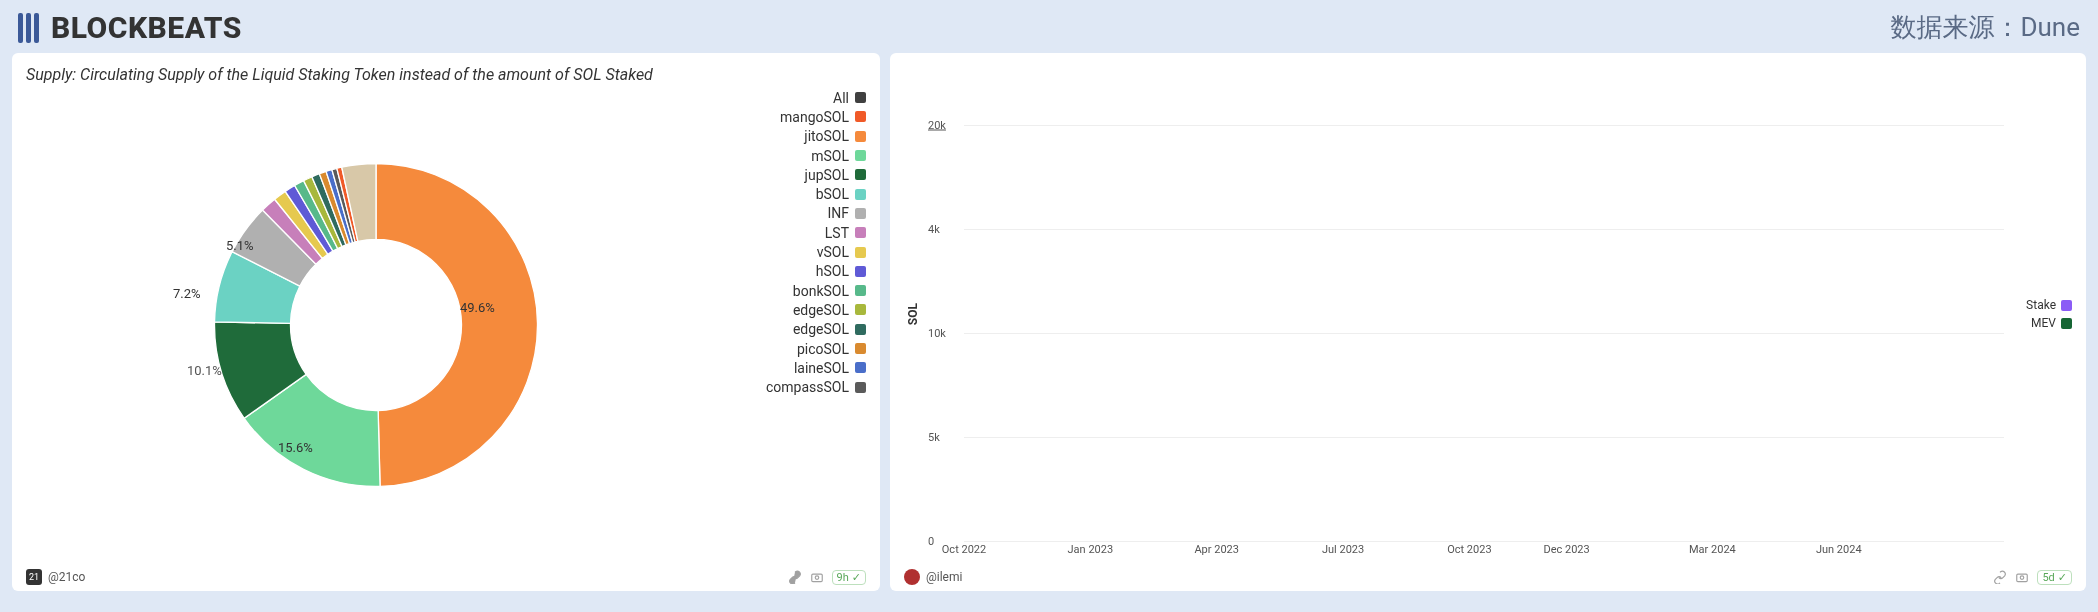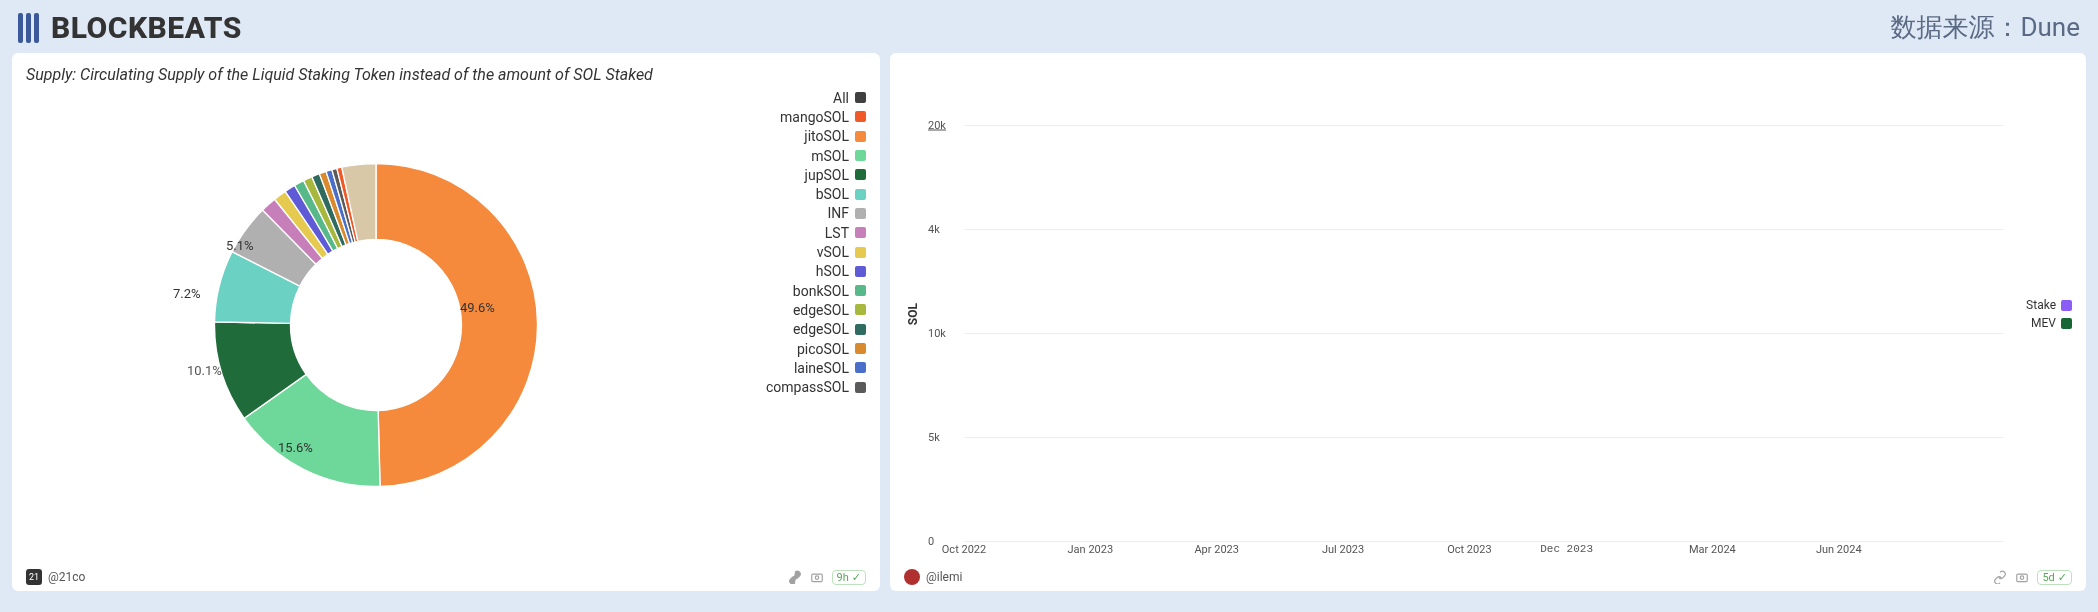--- a/index.html
+++ b/index.html
@@ -775,21 +775,21 @@
               <div class="seg-stake" style="height: 47.2727%;"></div>
               <div class="seg-mev" style="height: 6.81818%;"></div>
             </div>
           </div>
           <div class="x-ticks">
             <div class="x-tick" style="left: 0%;">Oct 2022</div>
             <div class="x-tick" style="left: 12.1495%;">Jan 2023</div>
             <div class="x-tick" style="left: 24.2991%;">Apr 2023</div>
             <div class="x-tick" style="left: 36.4486%;">Jul 2023</div>
             <div class="x-tick" style="left: 48.5981%;">Oct 2023</div>
-            <div class="x-tick" style="left: 57.9439%; font-family: Liberation Mono, monospace;">Dec 2023</div>
+            <div class="x-tick" style="left: 57.9439%;">Dec 2023</div>
             <div class="x-tick" style="left: 71.9626%;">Mar 2024</div>
             <div class="x-tick" style="left: 84.1121%;">Jun 2024</div>
           </div>
         </div>
       <div class="bar-legend" id="bar-legend">
           <div class="bar-legend-row">
             <span>Stake</span>
             <span class="swatch" style="background: rgb(139, 92, 246);"></span>
           </div>
           <div class="bar-legend-row">

